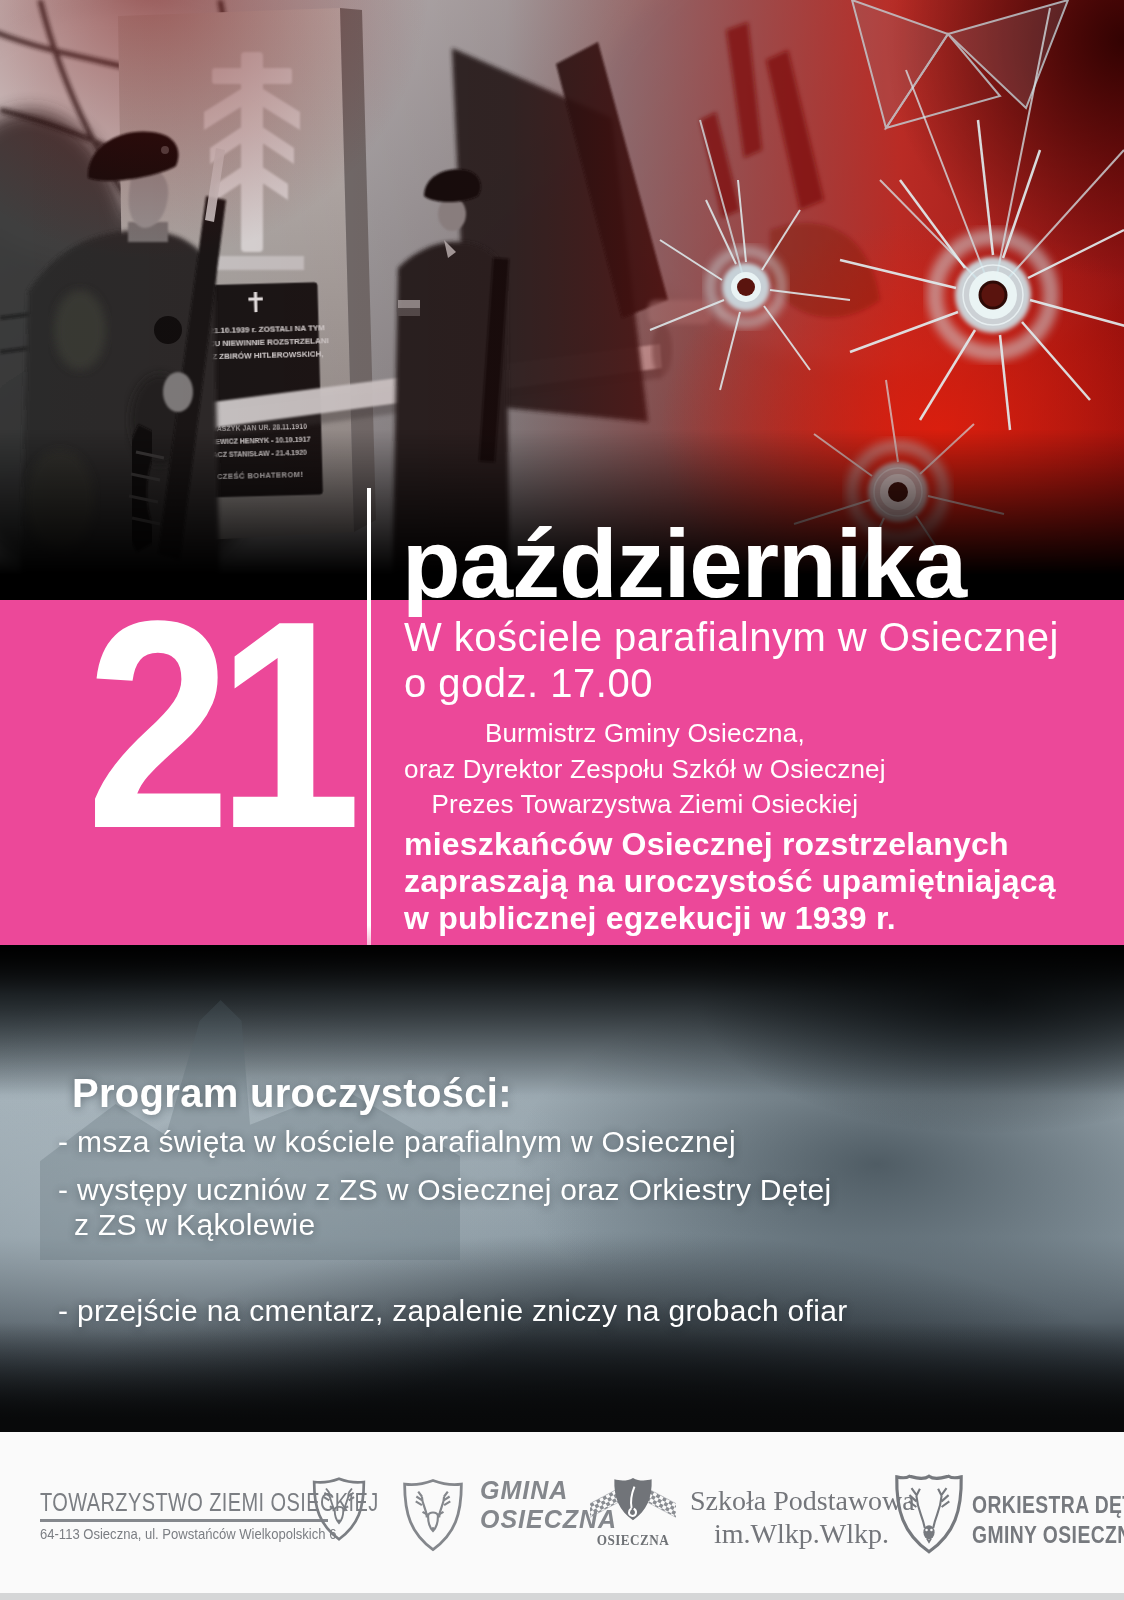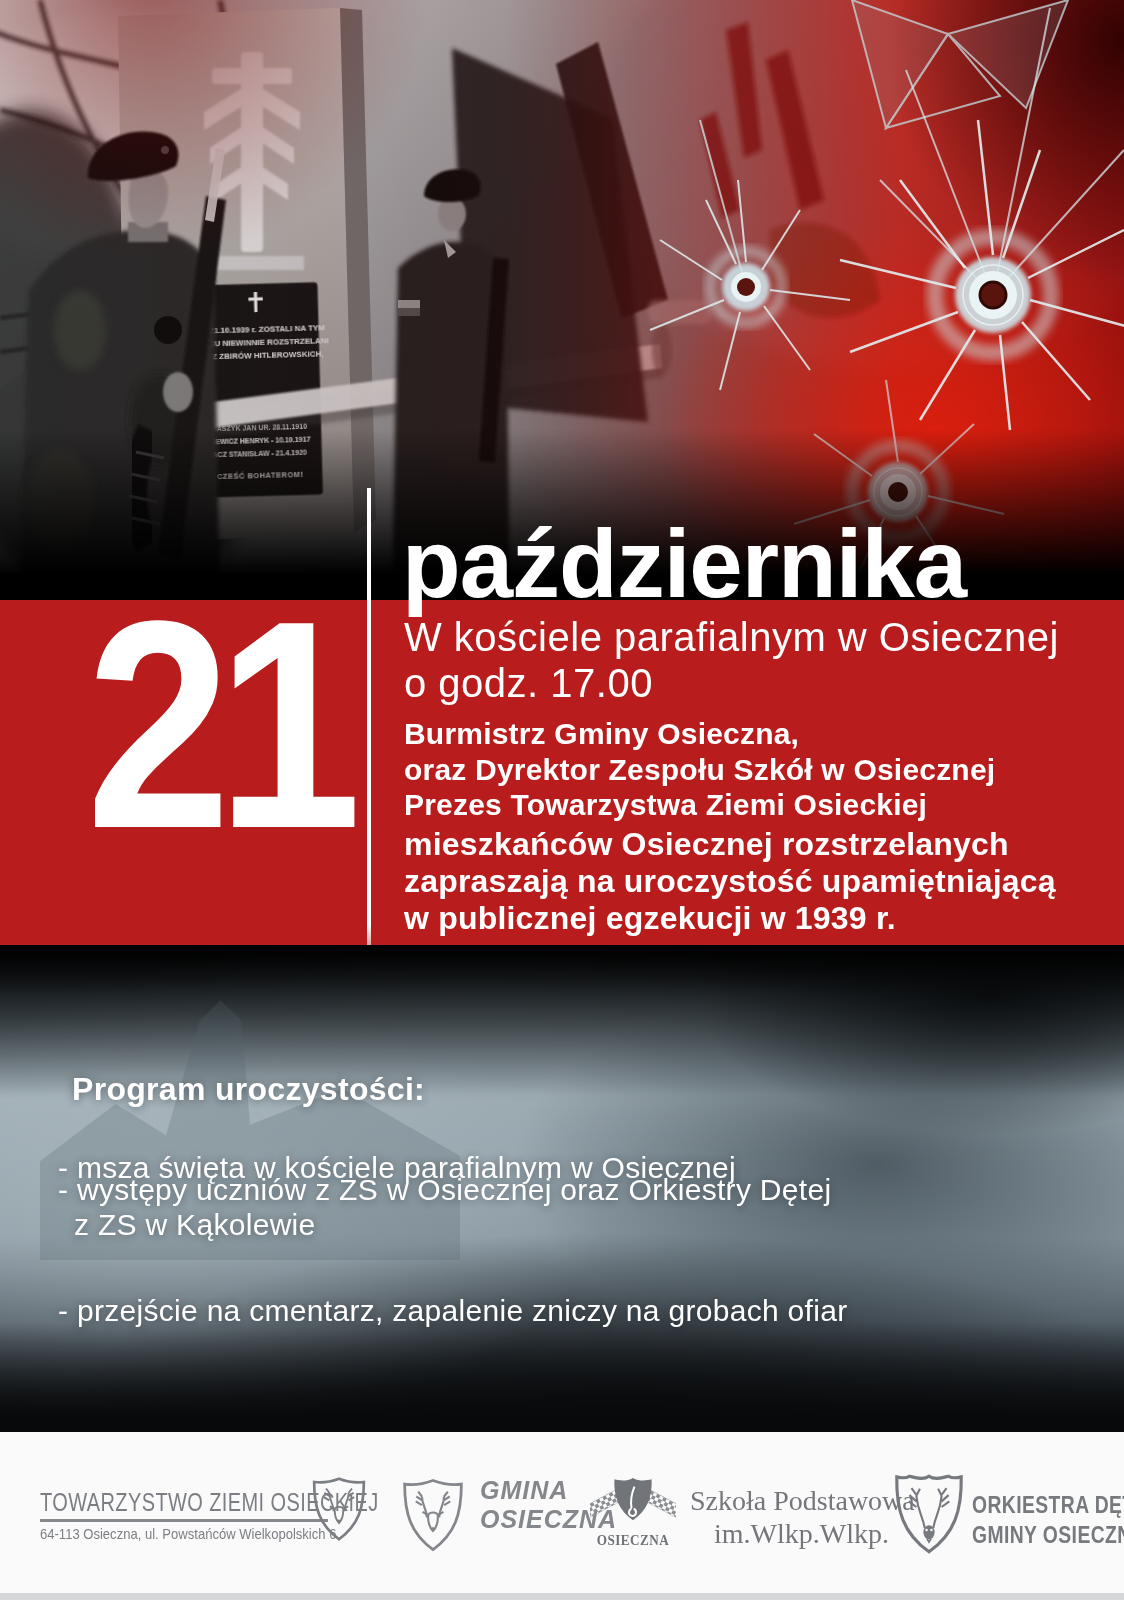--- a/index.html
+++ b/index.html
@@ -1,55 +1,55 @@
 <!DOCTYPE html>
 <html><head>
 <meta charset="utf-8">
 <style>
   html,body{margin:0;padding:0;background:#000;}
-  .poster{position:relative;width:1124px;height:1600px;overflow:hidden;background:#b91c1c;
+  .poster{position:relative;width:1124px;height:1600px;overflow:hidden;background:#ec4899;
           font-family:"Liberation Sans",sans-serif;}
   .abs{position:absolute;}
 
   
   .photo{left:0;top:0;width:1124px;height:600px;}
 
   
   .day{left:86px;top:577px;font-size:296px;font-weight:bold;color:#fff;line-height:1;
        letter-spacing:-16px;transform:scaleX(.88);transform-origin:left top;}
   .divider{left:367px;top:488px;width:4px;height:486px;
            background:linear-gradient(#fff 90%,rgba(255,255,255,0));}
 
   .month{left:402px;top:516px;font-size:96px;font-weight:bold;color:#fff;line-height:1;letter-spacing:-1px;}
   .venue{left:404px;top:614px;font-size:40px;font-weight:400;color:#fff;line-height:46px;letter-spacing:.5px;}
-  .hosts{left:404px;top:716px;font-size:30px;font-weight:700;color:#fff;line-height:35.5px;letter-spacing:.2px;}
+  .hosts{left:404px;top:716px;font-size:26px;font-weight:400;color:#fff;line-height:35.5px;letter-spacing:.2px;text-align:center;}
   .invite{left:404px;top:826px;font-size:32px;font-weight:bold;color:#fff;line-height:37px;letter-spacing:.2px;}
 
   
   .smoke{left:0;top:945px;width:1124px;height:487px;
     background:
       radial-gradient(420px 200px at 88% 10%, rgba(18,24,28,.85), transparent 70%),
       radial-gradient(520px 260px at 78% 45%, rgba(42,54,62,.65), transparent 70%),
       radial-gradient(620px 300px at 14% 55%, rgba(196,206,212,.40), transparent 72%),
       radial-gradient(700px 260px at 42% 30%, rgba(152,165,173,.50), transparent 70%),
       radial-gradient(800px 320px at 55% 108%, rgba(8,10,12,.92), transparent 75%),
       linear-gradient(180deg,#111417 0%,#55646d 10%,#9fadb5 32%,#8a99a2 60%,#39434b 86%,#0e1012 100%);}
   .smoke:before{content:"";position:absolute;left:0;top:0;width:100%;height:150px;
       background:linear-gradient(180deg,#000 0%,rgba(0,0,0,0) 100%);}
   .smoke:after{content:"";position:absolute;left:0;bottom:0;width:100%;height:110px;
       background:linear-gradient(0deg,#08090a 10%,rgba(8,9,10,0) 100%);}
   .silhouette{left:40px;top:1000px;width:420px;height:260px;opacity:.25;
       background:#54646d;clip-path:polygon(0 100%,0 62%,18% 40%,30% 52%,38% 8%,43% 0,48% 8%,50% 48%,72% 34%,100% 60%,100% 100%);}
 
-  .prog-head{left:72px;top:1071px;font-size:32px;font-weight:bold;color:#fff;letter-spacing:.3px;
+  .prog-head{left:72px;top:1071px;font-size:40px;font-weight:bold;color:#fff;letter-spacing:.3px;
       text-shadow:0 1px 8px rgba(15,25,30,.45);}
   .prog-item{left:58px;font-size:30px;font-weight:400;color:#fff;line-height:34.5px;letter-spacing:.3px;
       text-shadow:0 1px 8px rgba(15,25,30,.45);}
   .prog-item .cont{padding-left:16px;}
-  .pi1{top:1125px;margin-top:26px;} .pi2{top:1173px;} .pi3{top:1294px;}
+  .pi1{top:1125px;} .pi2{top:1173px;} .pi3{top:1294px;}
 
   
   .footer{left:0;top:1432px;width:1124px;height:168px;background:#fafafa;color:#7b7e83;}
   .f-abs{position:absolute;}
   .tzo-name{left:40px;top:56px;font-size:25px;letter-spacing:.5px;white-space:nowrap;
             transform:scaleX(.80);transform-origin:left top;}
   .tzo-rule{left:40px;top:87px;width:288px;height:3px;background:#85888d;}
   .tzo-addr{left:40px;top:94px;font-size:14.5px;white-space:nowrap;transform:scaleX(.90);transform-origin:left top;}
   .tzo-shield{left:312px;top:44px;}
   .gm-shield{left:402px;top:46px;}

